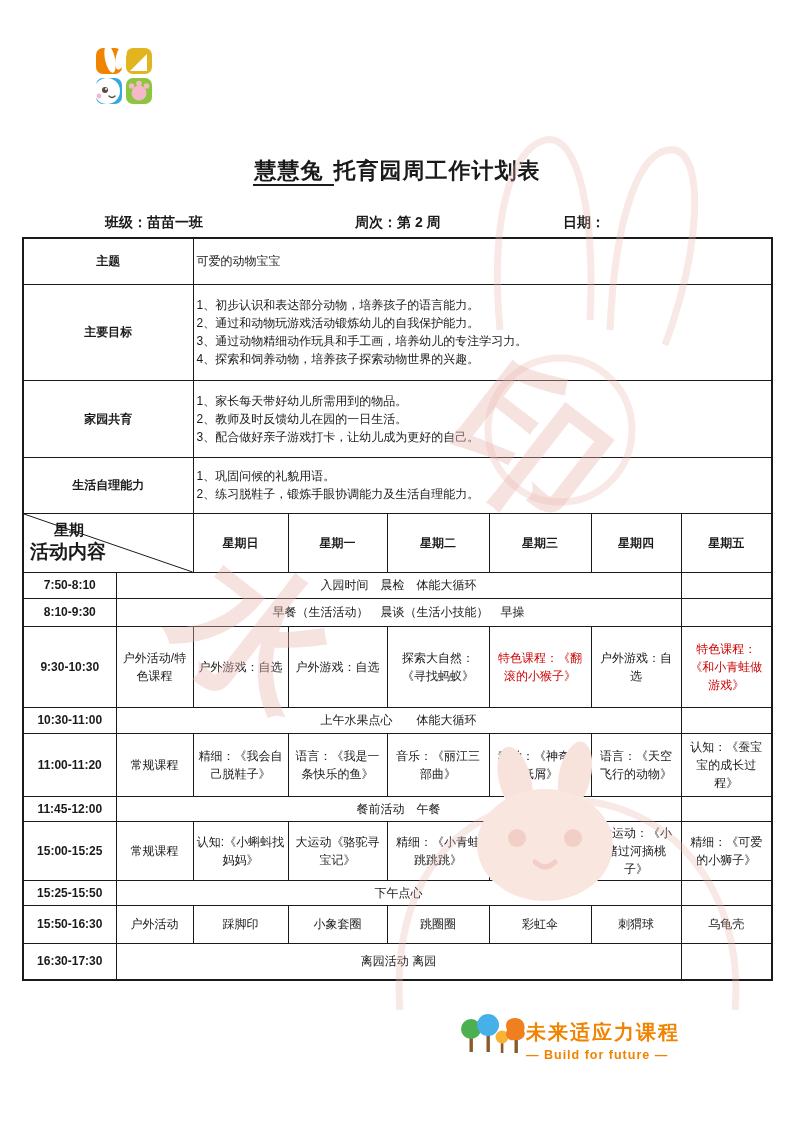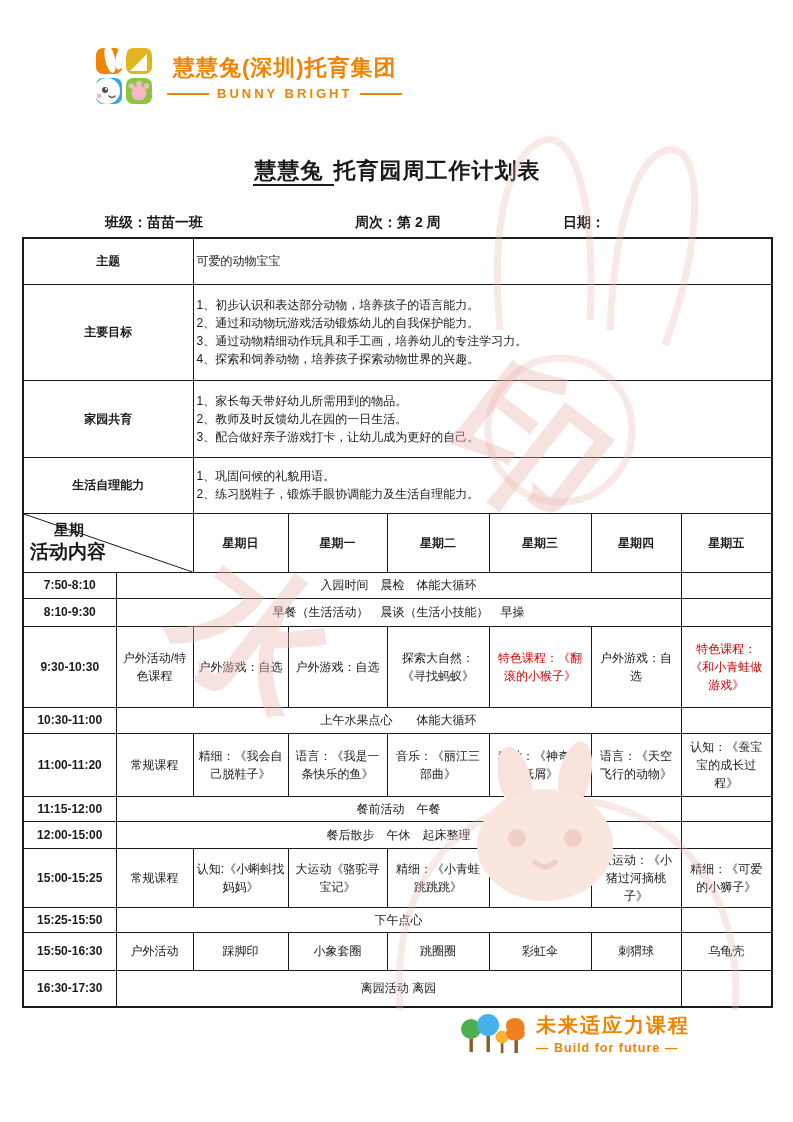--- a/index.html
+++ b/index.html
@@ -61,21 +61,21 @@
   td.day{text-align:center;}
   td.span6{text-align:center;font-size:12.5px;margin-left:48px;}
   td.red{color:var(--red);}
   
   td.corner{position:relative;padding:0;}
   .corner-svg{position:absolute;inset:0;width:100%;height:100%;}
   .corner-top{position:absolute;top:5px;left:30px;width:110px;
     font-weight:700;font-size:15px;}
   .corner-bottom{position:absolute;bottom:5px;left:6px;font-weight:700;font-size:19px;}
   
-  .footer{position:absolute;left:460px;top:1012px;display:flex;align-items:flex-start;gap:10px;z-index:2;}
+  .footer{position:absolute;left:460px;top:1012px;display:flex;align-items:center;z-index:2;}
   .footer-text{display:flex;flex-direction:column;align-items:flex-start;gap:2px;}
   .footer-cn{color:var(--brand);font-size:20px;font-weight:800;letter-spacing:2px;}
   .footer-en{color:var(--brand);font-size:12.5px;font-weight:700;letter-spacing:1px;}
 </style>
 </head>
 <body>
 
 <div class="page">
 
   <div class="watermark">
@@ -113,28 +113,20 @@
         <circle cx="10" cy="45" r="3" fill="#5a4a42"></circle>
         <circle cx="11" cy="44" r="1" fill="#fff"></circle>
         <circle cx="4" cy="51" r="2.4" fill="#f5b8c8"></circle>
         <path d="M14,51 q3,3 6,0" stroke="#5a4a42" stroke-width="1.4" fill="none" stroke-linecap="round"></path>
         <circle cx="44" cy="48" r="7.5" fill="#f5b8c8"></circle>
         <circle cx="36.5" cy="41" r="2.8" fill="#f5b8c8"></circle>
         <circle cx="44" cy="38.5" r="2.8" fill="#f5b8c8"></circle>
         <circle cx="51.5" cy="41" r="2.8" fill="#f5b8c8"></circle>
       </svg>
     </span>
-    <span class="logo-text">
-      <span class="brand-cn">慧慧兔(深圳)托育集团</span>
-      <span class="brand-en-row">
-        <span class="dash-line"></span>
-        <span class="brand-en">BUNNY BRIGHT</span>
-        <span class="dash-line"></span>
-      </span>
-    </span>
   </div>
 
   <div class="title">
     <span class="u">慧慧兔</span><span>托育园周工作计划表</span>
   </div>
 
   <div class="meta">
     <span class="m1">班级：苗苗一班</span>
     <span class="m2">周次：第 2 周</span>
     <span class="m3">日期：</span>
@@ -234,30 +226,25 @@
         <td class="cat">常规课程</td>
         <td class="day">精细：《我会自己脱鞋子》</td>
         <td class="day">语言：《我是一条快乐的鱼》</td>
         <td class="day">音乐：《丽江三部曲》</td>
         <td class="day">科学：《神奇的纸屑》</td>
         <td class="day">语言：《天空飞行的动物》</td>
         <td class="day">认知：《蚕宝宝的成长过程》</td>
       </tr>
 
       <tr style="height:25px">
-        <td class="time">11:15-12:00</td>
+        <td class="time">11:45-12:00</td>
         <td colspan="6" class="span6">餐前活动　午餐</td>
         <td></td>
       </tr>
 
-      <tr style="height:27px">
-        <td class="time">12:00-15:00</td>
-        <td colspan="6" class="span6">餐后散步　午休　起床整理</td>
-        <td></td>
-      </tr>
 
       <tr style="height:58px">
         <td class="time">15:00-15:25</td>
         <td class="cat">常规课程</td>
         <td class="day">认知:《小蝌蚪找妈妈》</td>
         <td class="day">大运动《骆驼寻宝记》</td>
         <td class="day">精细：《小青蛙跳跳跳》</td>
         <td class="day">社会：《小乌龟爬呀爬》</td>
         <td class="day">大运动：《小猪过河摘桃子》</td>
         <td class="day">精细：《可爱的小狮子》</td>

